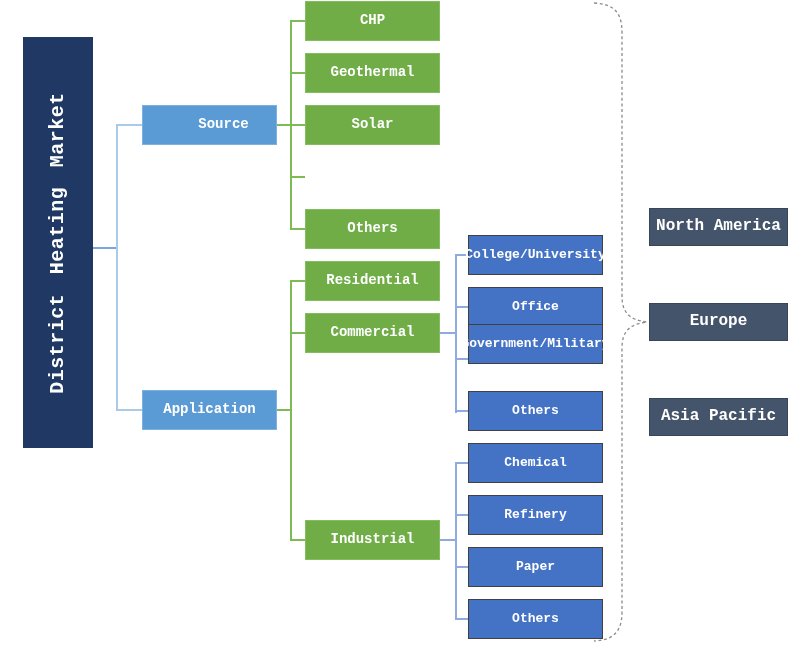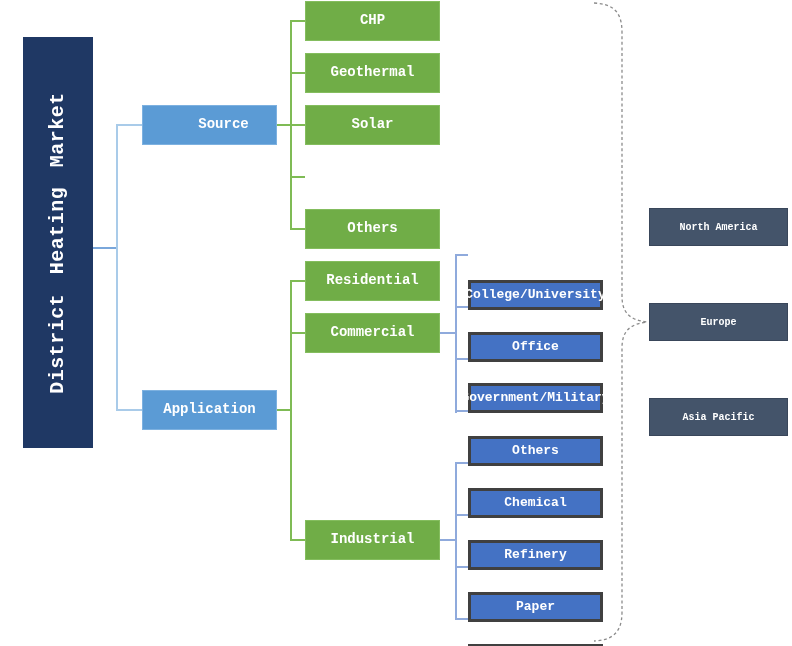--- a/index.html
+++ b/index.html
@@ -19,26 +19,26 @@
   }
   .cat{
     left:142px;width:135px;height:40px;background:var(--category-fill);
     border:1px solid #7db1e0;font-size:14px;
   }
   .seg-green{
     left:305px;width:135px;height:40px;background:var(--segment-green-fill);
     border:1px solid #84bd5e;font-size:14px;
   }
   .seg-blue{
-    left:468px;width:135px;height:30px;background:var(--segment-blue-fill);
-    border:3px solid #404040;font-size:13px;margin-top:45px;
+    left:468px;width:135px;height:40px;background:var(--segment-blue-fill);
+    border:1px solid #404040;font-size:13px;
   }
   .region{
     left:649px;width:139px;height:38px;background:var(--region-fill);
-    border:1px solid #39465a;font-size:10px;
+    border:1px solid #39465a;font-size:16px;
   }
   .ln{position:absolute;}
   .ln.root-stub{background:var(--connector-root-stub);}
   .ln.root-tree{background:var(--connector-root-tree);}
   .ln.green{background:var(--connector-green);}
   .ln.blue{background:var(--connector-blue);}
   svg.brace{position:absolute;left:0;top:0;pointer-events:none;}
 </style>
 </head>
 <body>
@@ -93,21 +93,21 @@
   <div class="box seg-green" style="top:53px;">Geothermal</div>
   <div class="box seg-green" style="top:105px;">Solar</div>
   <div class="box seg-green" style="top:209px;">Others</div>
 
   <div class="box seg-green" style="top:261px;">Residential</div>
   <div class="box seg-green" style="top:313px;">Commercial</div>
   <div class="box seg-green" style="top:520px;">Industrial</div>
 
   <div class="box seg-blue" style="top:235px;">College/University</div>
   <div class="box seg-blue" style="top:287px;">Office</div>
-  <div class="box seg-blue" style="top:338px;">Government/Military</div>
+  <div class="box seg-blue" style="top:324px;">Government/Military</div>
   <div class="box seg-blue" style="top:391px;">Others</div>
 
   <div class="box seg-blue" style="top:443px;">Chemical</div>
   <div class="box seg-blue" style="top:495px;">Refinery</div>
   <div class="box seg-blue" style="top:547px;">Paper</div>
   <div class="box seg-blue" style="top:599px;">Others</div>
 
   <div class="box region" style="top:208px;">North America</div>
   <div class="box region" style="top:303px;">Europe</div>
   <div class="box region" style="top:398px;">Asia Pacific</div>

